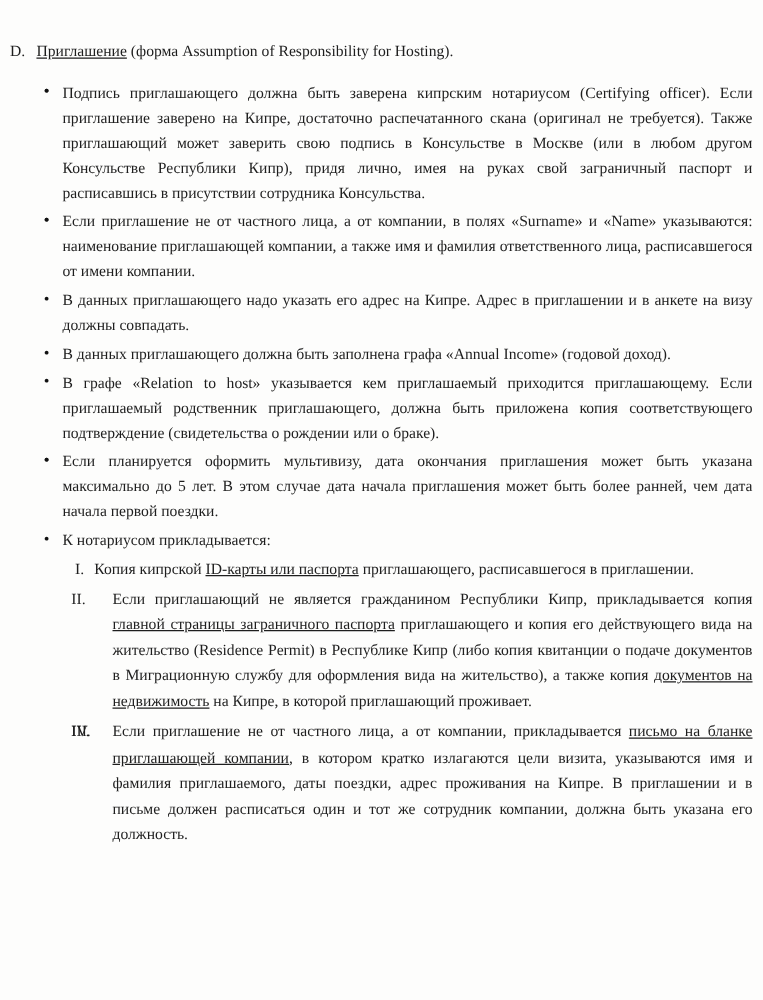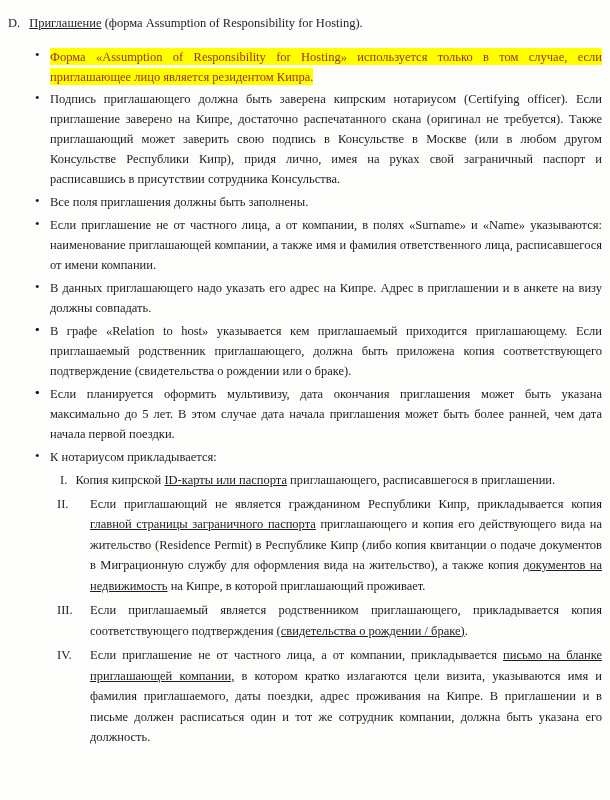--- a/index.html
+++ b/index.html
@@ -10,21 +10,21 @@
     overflow: hidden;
     background: #fdfdfc;
     font-family: "Liberation Serif", "DejaVu Serif", serif;
     color: #1e1e1e;
     font-size: 12.5px;
   }
   .page {
     box-sizing: border-box;
     width: 610px;
     height: 800px;
-    padding: 13px 8px 0 8px;
+    padding: 31px 8px 0 8px;
   }
   .heading {
     margin: 0 0 13px 0;
     line-height: 20px;
     white-space: nowrap;
   }
   .heading .h-label { margin-right: 9px; }
   .u { text-decoration: underline; }
   .hl {
     background: var(--hl-bg, #ffff00);
@@ -73,45 +73,44 @@
 
 <div class="page">
 
   <p class="heading">
     <span class="h-label">D.</span><span class="u">Приглашение</span><span> (форма Assumption of Responsibility for Hosting).</span>
   </p>
 
   <div class="bullet-list" id="bullet-list">
   <div class="bullet-item">
     <span class="marker">•</span>
-    <span class="bullet-text"><span class="hl">Форма «Assumption of Responsibility for Hosting» используется только в том случае, если приглашающее лицо является резидентом Кипра.</span></span>
   </div>
 
   <div class="bullet-item">
     <span class="marker">•</span>
     <span class="bullet-text"><span class="">Подпись приглашающего должна быть заверена кипрским нотариусом (Certifying officer). Если приглашение заверено на Кипре, достаточно распечатанного скана (оригинал не требуется). Также приглашающий может заверить свою подпись в Консульстве в Москве (или в любом другом Консульстве Республики Кипр), придя лично, имея на руках свой заграничный паспорт и расписавшись в присутствии сотрудника Консульства.</span></span>
   </div>
 
   <div class="bullet-item">
     <span class="marker">•</span>
-    <span class="bullet-text"><span class="">Все поля приглашения должны быть заполнены.</span></span>
   </div>
 
   <div class="bullet-item">
     <span class="marker">•</span>
     <span class="bullet-text"><span class="">Если приглашение не от частного лица, а от компании, в полях «Surname» и «Name» указываются: наименование приглашающей компании, а также имя и фамилия ответственного лица, расписавшегося от имени компании.</span></span>
   </div>
 
   <div class="bullet-item">
     <span class="marker">•</span>
     <span class="bullet-text"><span class="">В данных приглашающего надо указать его адрес на Кипре. Адрес в приглашении и в анкете на визу должны совпадать.</span></span>
   </div>
 
   <div class="bullet-item">
     <span class="marker">•</span>
+    <span class="bullet-text"><span class="">В данных приглашающего должна быть заполнена графа «Annual Income» (годовой доход).</span></span>
   </div>
 
   <div class="bullet-item">
     <span class="marker">•</span>
     <span class="bullet-text"><span class="">В графе «Relation to host» указывается кем приглашаемый приходится приглашающему. Если приглашаемый родственник приглашающего, должна быть приложена копия соответствующего подтверждение (свидетельства о рождении или о браке).</span></span>
   </div>
 
   <div class="bullet-item">
     <span class="marker">•</span>
   </div>
@@ -133,21 +132,20 @@
     <span class="num-text"><span class="">Копия кипрской </span><span class="u ">ID-карты или паспорта</span><span class=""> приглашающего, расписавшегося в приглашении.</span></span>
   </div>
 
   <div class="num-item">
     <span class="num-label">II.</span>
     <span class="num-text"><span class="">Если приглашающий не является гражданином Республики Кипр, прикладывается копия </span><span class="u ">главной страницы заграничного паспорта</span><span class=""> приглашающего и копия его действующего вида на жительство (Residence Permit) в Республике Кипр (либо копия квитанции о подаче документов в Миграционную службу для оформления вида на жительство), а также копия </span><span class="u ">документов на недвижимость</span><span class=""> на Кипре, в которой приглашающий проживает.</span></span>
   </div>
 
   <div class="num-item">
     <span class="num-label">III.</span>
-    <span class="num-text"><span class="">Если приглашаемый является родственником приглашающего, прикладывается копия соответствующего подтверждения </span><span class="u ">(свидетельства о рождении / браке)</span><span class="">.</span></span>
   </div>
 
   <div class="num-item">
     <span class="num-label">IV.</span>
     <span class="num-text"><span class="">Если приглашение не от частного лица, а от компании, прикладывается </span><span class="u ">письмо на бланке приглашающей компании,</span><span class=""> в котором кратко излагаются цели визита, указываются имя и фамилия приглашаемого, даты поездки, адрес проживания на Кипре. В приглашении и в письме должен расписаться один и тот же сотрудник компании, должна быть указана его должность.</span></span>
   </div>
 
 </div>
 
 </div>

